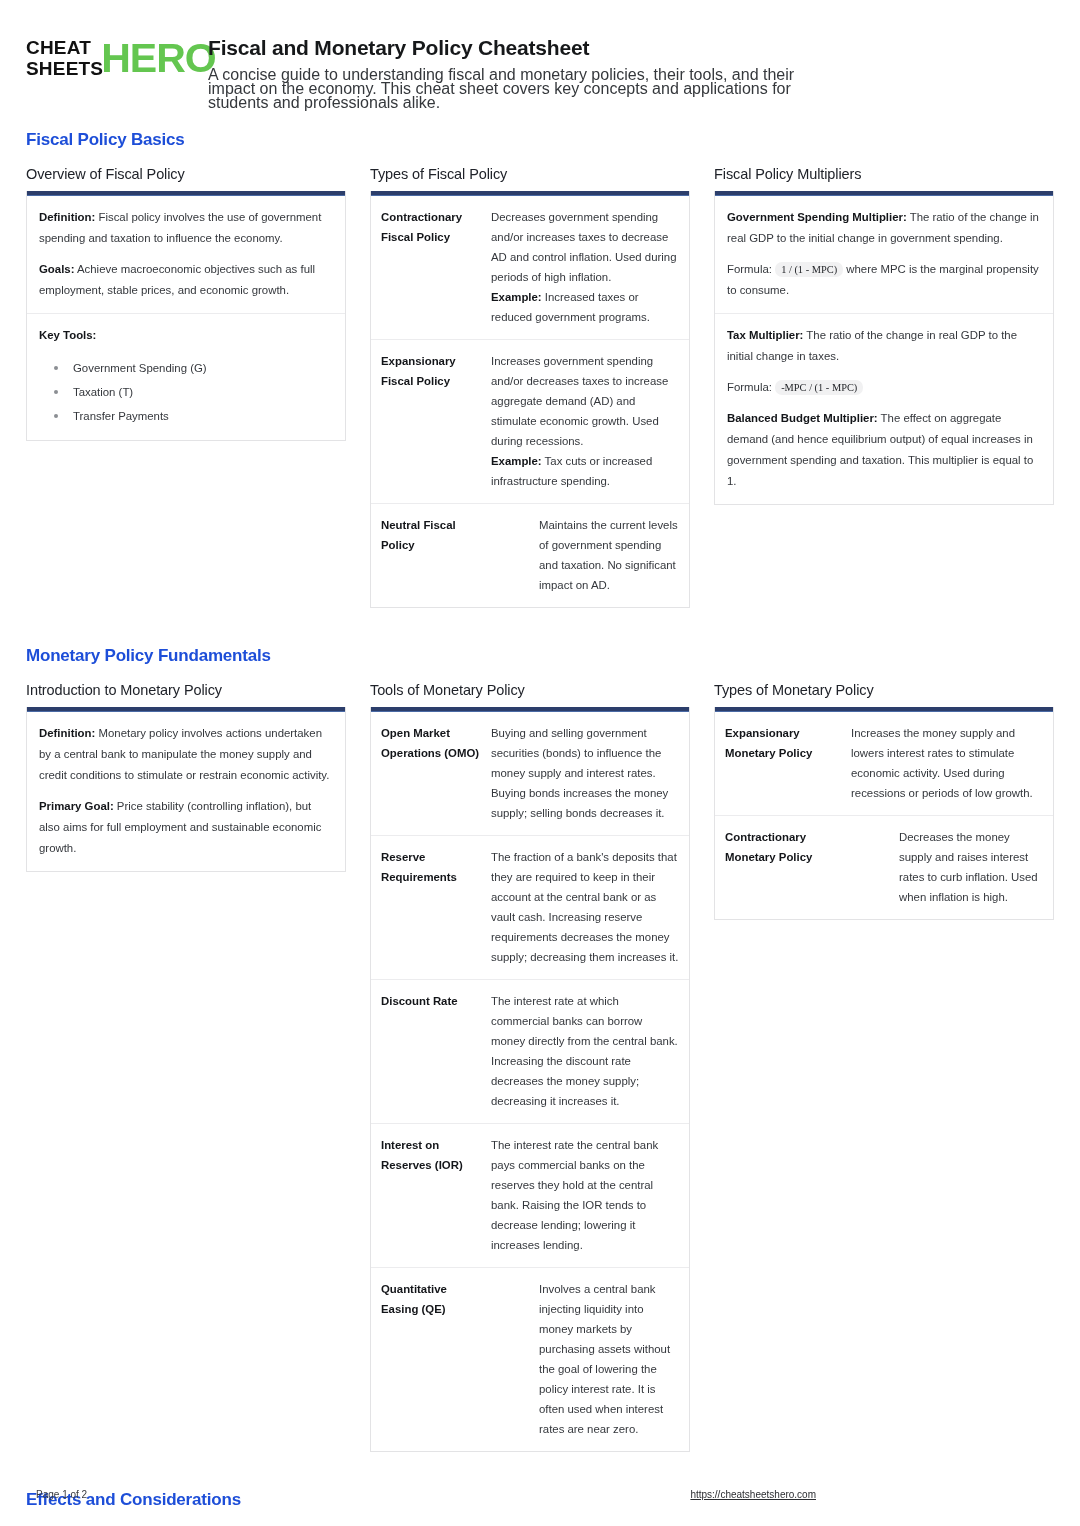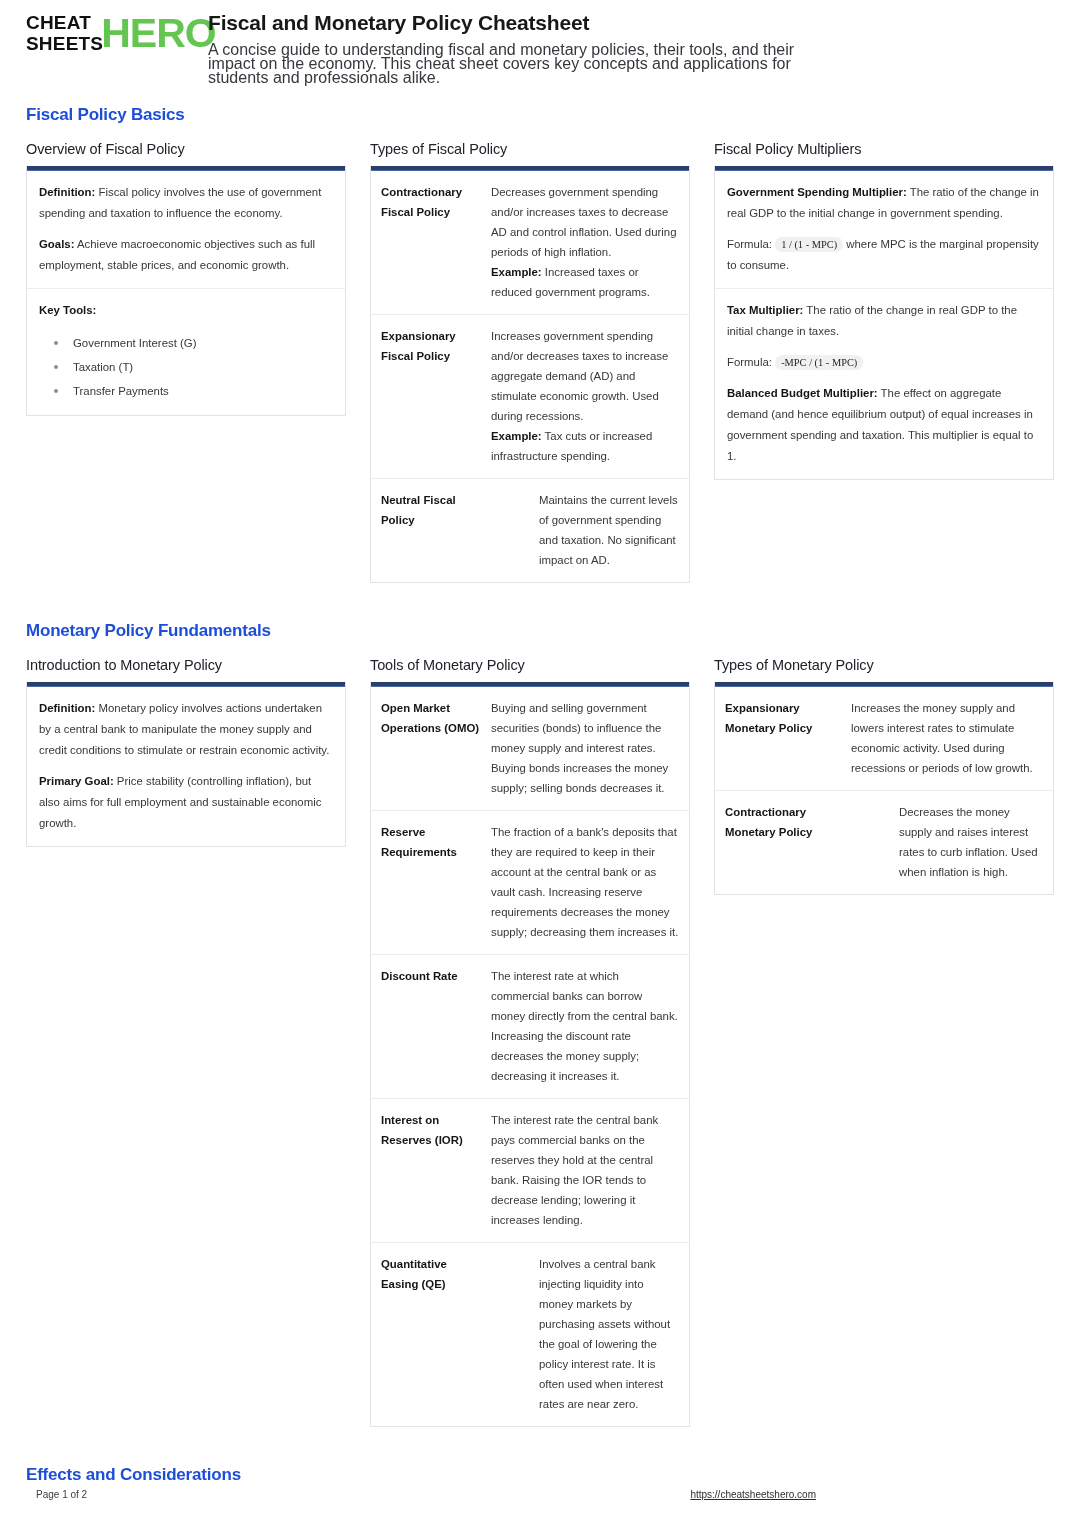--- a/index.html
+++ b/index.html
@@ -12,21 +12,21 @@
   body {
     width: 1080px;
     min-height: 1526px;
     position: relative;
     padding: 0;
   }
 
   .page {
     width: 852px;
     min-height: 1526px;
-    padding: 8px 26px 0 26px;
+    padding: 33px 26px 0 26px;
     position: relative;
   }
 
   
   .header {
     display: flex;
     align-items: flex-start;
     gap: 0;
     padding-bottom: 14px;
   }
@@ -249,21 +249,21 @@
           </div>
           <div class="p">
             <span class="lbl">Goals:</span><span> Achieve macroeconomic objectives such as full employment, stable prices, and economic growth.</span>
           </div>
         </div>
         <div class="prose-row">
           <div class="p">
             <span class="lbl">Key Tools:</span>
           </div>
           <ul class="tools">
-            <li>Government Interest (G)</li>
+            <li>Government Spending (G)</li>
             <li>Taxation (T)</li>
             <li>Transfer Payments</li>
           </ul>
         </div>
       </div>
     </div>
 
     <div class="col">
       <div class="card-title">Types of Fiscal Policy</div>
       <div class="card">

